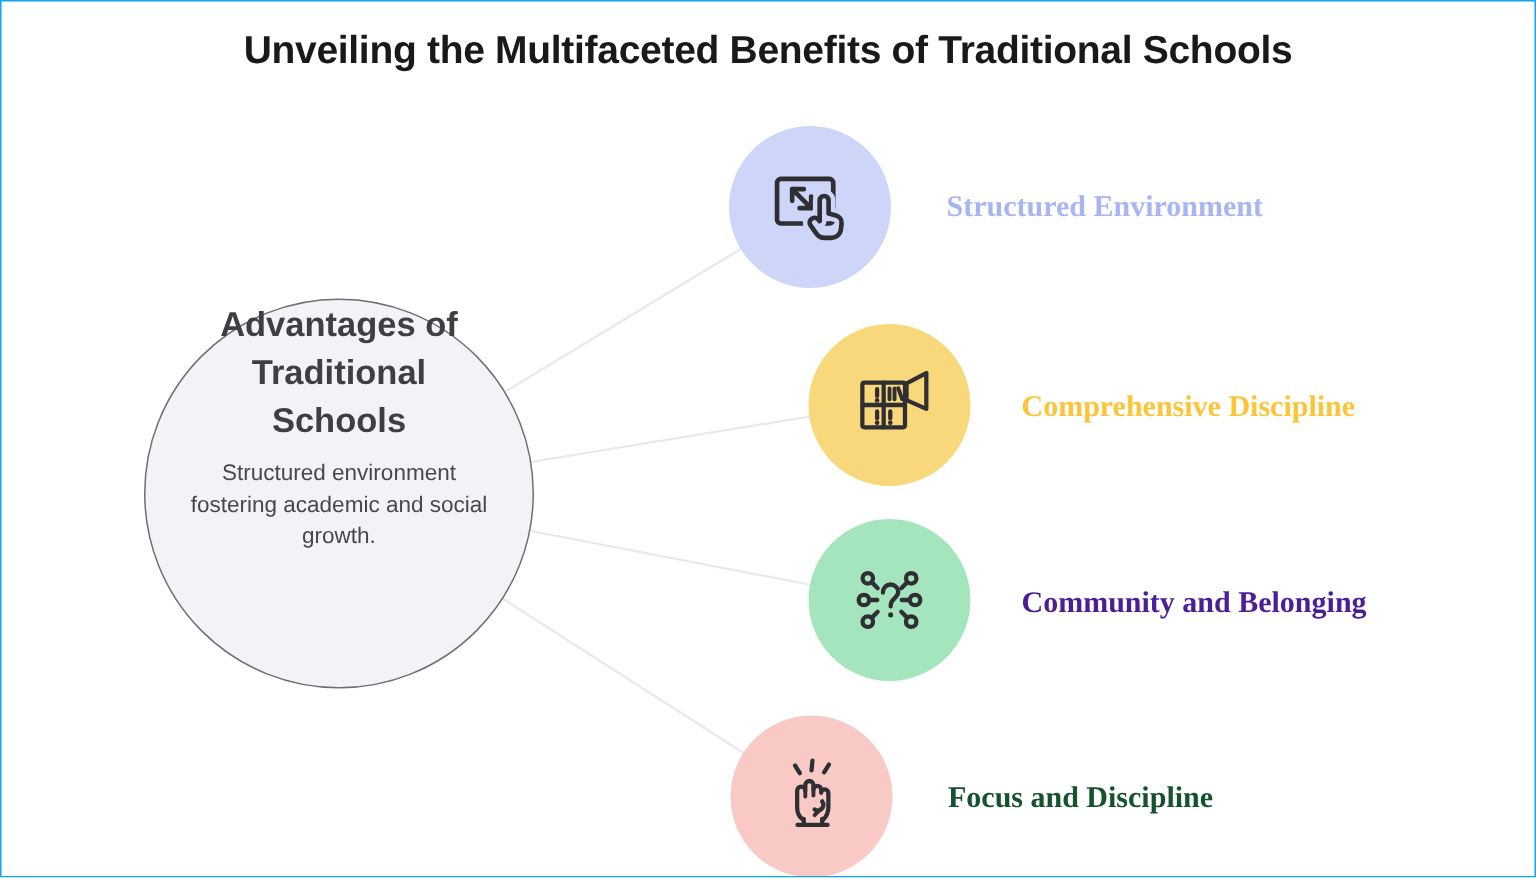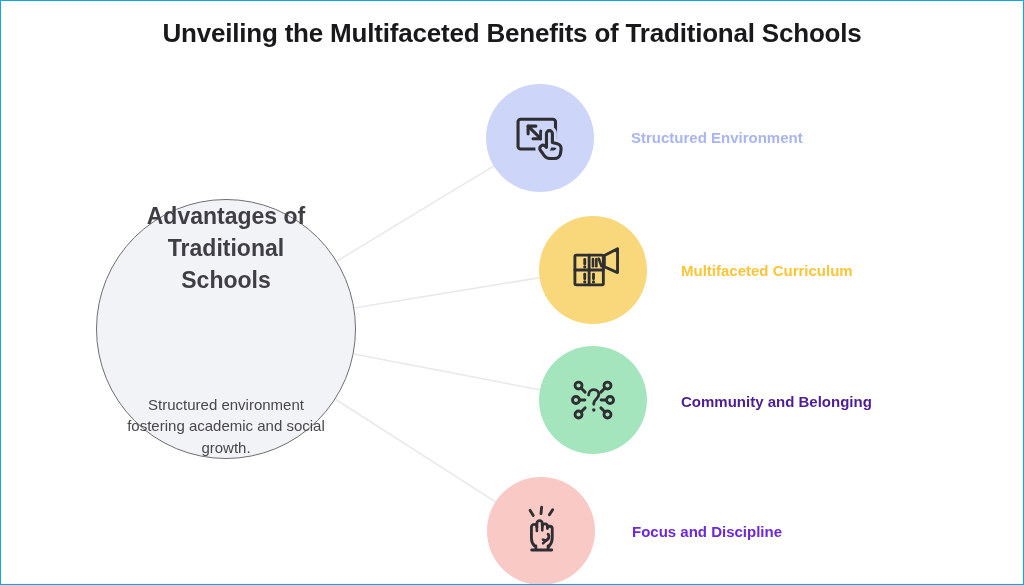--- a/index.html
+++ b/index.html
@@ -12,43 +12,44 @@
     position:absolute;top:16px;left:0;width:100%;margin:0;
     text-align:center;font-size:26px;line-height:32px;font-weight:700;
     color:#19191c;letter-spacing:-0.2px;
   }
   .connectors{position:absolute;left:0;top:0;z-index:1;}
   .connector{stroke-width:1.5;fill:none;}
   .center-circle{
     position:absolute;left:95px;top:198px;width:260px;height:260px;
     border-radius:50%;border:1px solid #6e6e76;background:#f2f3f7;
     box-sizing:border-box;z-index:2;
-    display:flex;flex-direction:column;justify-content:space-between;align-items:center;
+    display:flex;flex-direction:column;justify-content:flex-start;align-items:center;
     text-align:center;padding:0 24px;
   }
   .center-heading{
     font-size:23px;font-weight:700;color:#3e3e44;line-height:1.4;margin:0;
     max-width:200px;
   }
   .center-desc{
     font-size:15px;font-weight:400;color:#47474c;line-height:1.42;
     margin:8px 0 0 0;max-width:212px;
   }
   .branch-circle{
     position:absolute;width:108px;height:108px;border-radius:50%;z-index:2;
     display:flex;align-items:center;justify-content:center;
   }
   .branch-circle svg{display:block;}
   .icon path,.icon rect,.icon line,.icon circle{
     fill:none;stroke:currentColor;stroke-linecap:round;stroke-linejoin:round;
   }
   .icon .halo{stroke-linecap:round;stroke-linejoin:round;fill:none;}
   .branch-label{
-    position:absolute;z-index:2;font-size:15px;font-weight:700;line-height:26px;
+    position:absolute;z-index:2;font-size:20px;font-weight:700;line-height:26px;
     white-space:nowrap;
+    font-family:Liberation Serif, serif;
   }
   .pos-b0{left:485px;top:83px;}
   .pos-b1{left:538px;top:215px;}
   .pos-b2{left:538px;top:345px;}
   .pos-b3{left:486px;top:476px;}
   .pos-l0{left:630px;top:124px;}
   .pos-l1{left:680px;top:257px;}
   .pos-l2{left:680px;top:388px;}
   .pos-l3{left:631px;top:518px;}
 </style>
@@ -93,21 +94,21 @@
       <line x1="28.5" y1="15.3" x2="30.5" y2="21" stroke-width="2"></line>
       <path d="M32.8 12.8 L43 7.5 V26 L32.8 21.5 Z" stroke-width="2.2"></path>
       <line x1="17.6" y1="15.8" x2="17.6" y2="19.3" stroke-width="2.2"></line>
       <line x1="17.6" y1="21.6" x2="17.6" y2="21.7" stroke-width="2.4"></line>
       <line x1="17.6" y1="27.3" x2="17.6" y2="30.8" stroke-width="2.2"></line>
       <line x1="17.6" y1="33.1" x2="17.6" y2="33.2" stroke-width="2.4"></line>
       <line x1="24.4" y1="27.3" x2="24.4" y2="30.8" stroke-width="2.2"></line>
       <line x1="24.4" y1="33.1" x2="24.4" y2="33.2" stroke-width="2.4"></line>
     </svg>
   </div>
-  <div class="branch-label pos-l1" style="color: rgb(252, 196, 55);">Multifaceted Curriculum</div>
+  <div class="branch-label pos-l1" style="color: rgb(252, 196, 55);">Comprehensive Discipline</div>
 
   <div class="branch-circle pos-b2" style="background-color: rgb(165, 229, 189);">
     <svg class="icon" width="62" height="62" viewBox="0 0 48 48" aria-hidden="true" style="color: rgb(46, 46, 51);">
       <circle cx="12.8" cy="12.8" r="2.7" stroke-width="2.2"></circle>
       <circle cx="10.8" cy="24" r="2.7" stroke-width="2.2"></circle>
       <circle cx="12.8" cy="35.2" r="2.7" stroke-width="2.2"></circle>
       <circle cx="35.2" cy="12.8" r="2.7" stroke-width="2.2"></circle>
       <circle cx="37.2" cy="24" r="2.7" stroke-width="2.2"></circle>
       <circle cx="35.2" cy="35.2" r="2.7" stroke-width="2.2"></circle>
       <line x1="14.9" y1="14.9" x2="17.9" y2="17.9" stroke-width="2.2"></line>
@@ -128,15 +129,15 @@
       <line x1="15.5" y1="8" x2="18" y2="12" stroke-width="2.2"></line>
       <line x1="33" y1="7.5" x2="30.5" y2="11.5" stroke-width="2.2"></line>
       <path stroke-width="2.2" d="M19 35.5 c-1.6-1.5-2.4-3.6-2.4-5.7 V21 c0-1.2 1-2.1 2.1-2.1 1.2 0 2.1 1 2.1 2.1 v-2.9 c0-1.2 1-2.1 2.1-2.1 1.2 0 2.1 1 2.1 2.1 v2.4 c0-1.1.9-2 2-2 1.1 0 2 .9 2 2 v1.6 c0-1 .8-1.8 1.8-1.8 1.1 0 1.9.9 1.9 1.9 v7.3 c0 2.4-.9 4.7-2.6 6.4"></path>
       <line x1="20.8" y1="21" x2="20.8" y2="24" stroke-width="2"></line>
       <line x1="25" y1="20" x2="25" y2="23.5" stroke-width="2"></line>
       <path d="M29.5 26.5 c1 1.3.8 3.1-.5 4.1 -1 .8-2.4.8-3.4.1" stroke-width="2.2"></path>
       <line x1="25.6" y1="33.6" x2="28.4" y2="30.8" stroke-width="2"></line>
       <path d="M20 35.5 v3 M29.5 35.5 v3 M16.8 38.7 h15.5" stroke-width="2.2"></path>
     </svg>
   </div>
-  <div class="branch-label pos-l3" style="color: #6d28d9;">Focus and Discipline</div>
+  <div class="branch-label pos-l3" style="color: #14532d;">Focus and Discipline</div>
 
 </div>
 
 </body></html>

